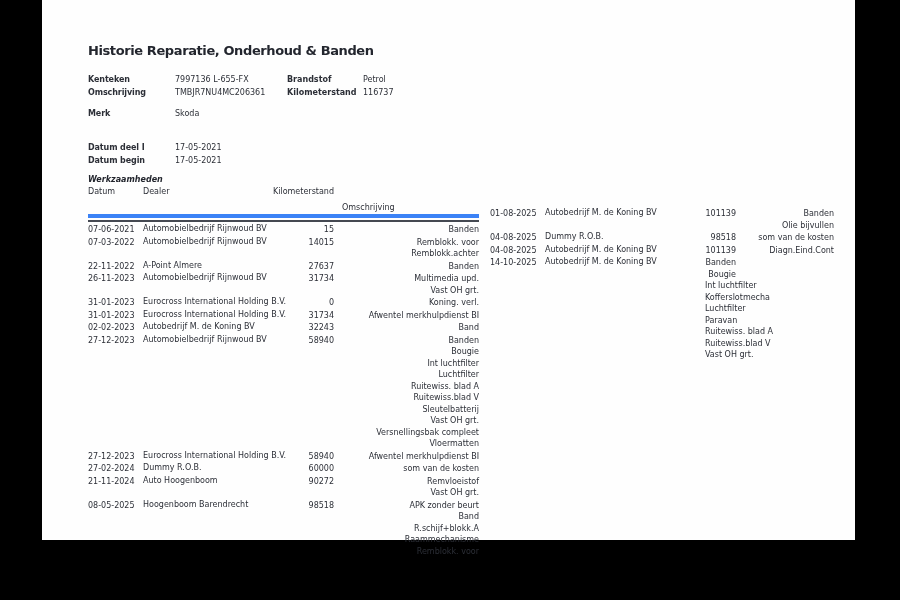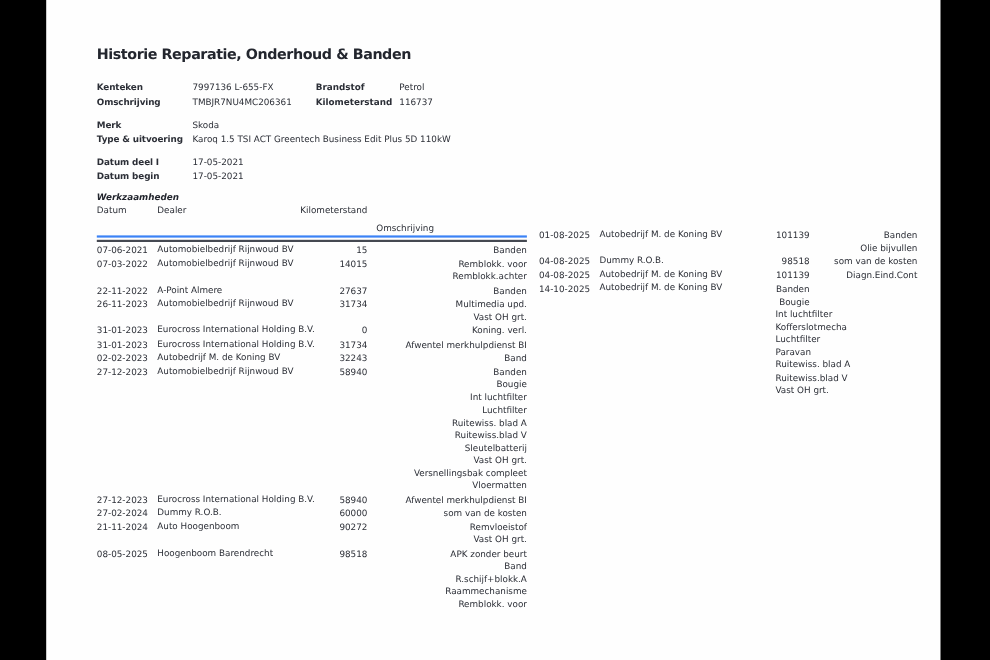--- a/index.html
+++ b/index.html
@@ -3,42 +3,42 @@
 <meta charset="utf-8">
 <style>
   html,body{margin:0;padding:0;}
   body{
     width:900px;height:600px;position:relative;overflow:hidden;
     background:#000;
     font-family:"DejaVu Sans","Liberation Sans",sans-serif;
     -webkit-font-smoothing:antialiased;
   }
   .page{
-    position:absolute;left:42px;top:0;width:813px;height:600px;
+    position:absolute;left:42px;top:0;width:813px;height:540px;
     background:#fefefe;
   }
   .title{
     position:absolute;left:46px;top:43px;
     font-size:13px;font-weight:700;letter-spacing:-0.4px;color:#23262e;
   }
   .meta-line{position:absolute;left:46px;width:720px;height:11px;font-size:8px;color:#2c2f37;}
   .meta-line .lbl{position:absolute;left:0;font-weight:700;letter-spacing:-0.1px;white-space:nowrap;text-align:right;}
   .meta-line .val{position:absolute;left:87px;white-space:nowrap;}
   .meta-line .lbl2{position:absolute;left:199px;font-weight:700;white-space:nowrap;}
   .meta-line .val2{position:absolute;left:275px;white-space:nowrap;}
   .section-title{
     position:absolute;left:46px;top:175px;
     font-size:8px;font-weight:700;color:#23262e;font-style:italic;
   }
   .tbl{position:absolute;font-size:8px;color:#2c2f37;}
   .tbl-left{left:46px;top:187px;width:391px;}
   .tbl-right{left:448px;top:206px;width:344px;}
   .t-head{
     display:grid;grid-template-columns:55px 123px 68px 1fr;
-    line-height:10px;padding-bottom:1px;border-bottom:2px solid #3b82f6;
+    line-height:10px;padding-bottom:1px;border-bottom:4px solid #3b82f6;
   }
   .t-head .h-km{text-align:right;}
   .t-head .h-oms{padding-left:8px;margin-top:16px;}
   .t-rule{height:2px;background:#454952;margin-top:2px;}
   .t-body{margin-top:2px;}
   .t-row{display:grid;grid-template-columns:55px 152px 39px 1fr;margin-bottom:1px;}
   .t-row .c{line-height:11.5px;}
   .t-row .c.dealer{line-height:9.5px;padding-right:4px;}
   .t-row .c.km{text-align:right;}
   .t-row .c.items{padding-left:8px;}
@@ -63,24 +63,20 @@
     <span class="val">TMBJR7NU4MC206361</span>
     <span class="lbl2">Kilometerstand</span>
     <span class="val2">116737</span>
   </div>
 
   <div class="meta-line" style="top:109px">
     <span class="lbl">Merk</span>
     <span class="val">Skoda</span>
   </div>
 
-  <div class="meta-line" style="top:122px">
-    <span class="lbl">Type &amp; uitvoering</span>
-    <span class="val">Karoq 1.5 TSI ACT Greentech Business Edit Plus 5D 110kW</span>
-  </div>
 
   <div class="meta-line" style="top:143px">
     <span class="lbl">Datum deel I</span>
     <span class="val">17-05-2021</span>
   </div>
 
   <div class="meta-line" style="top:156px">
     <span class="lbl">Datum begin</span>
     <span class="val">17-05-2021</span>
   </div>

